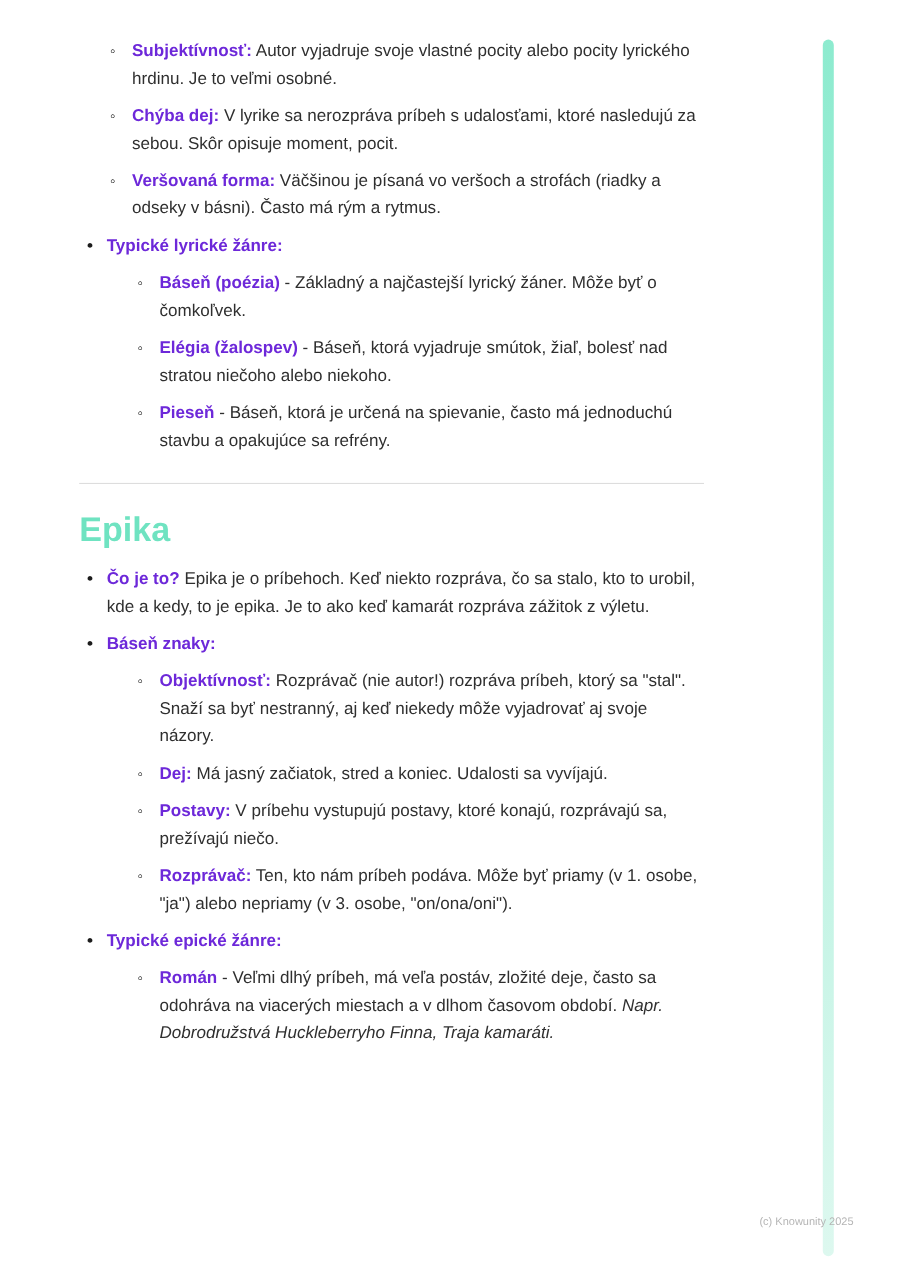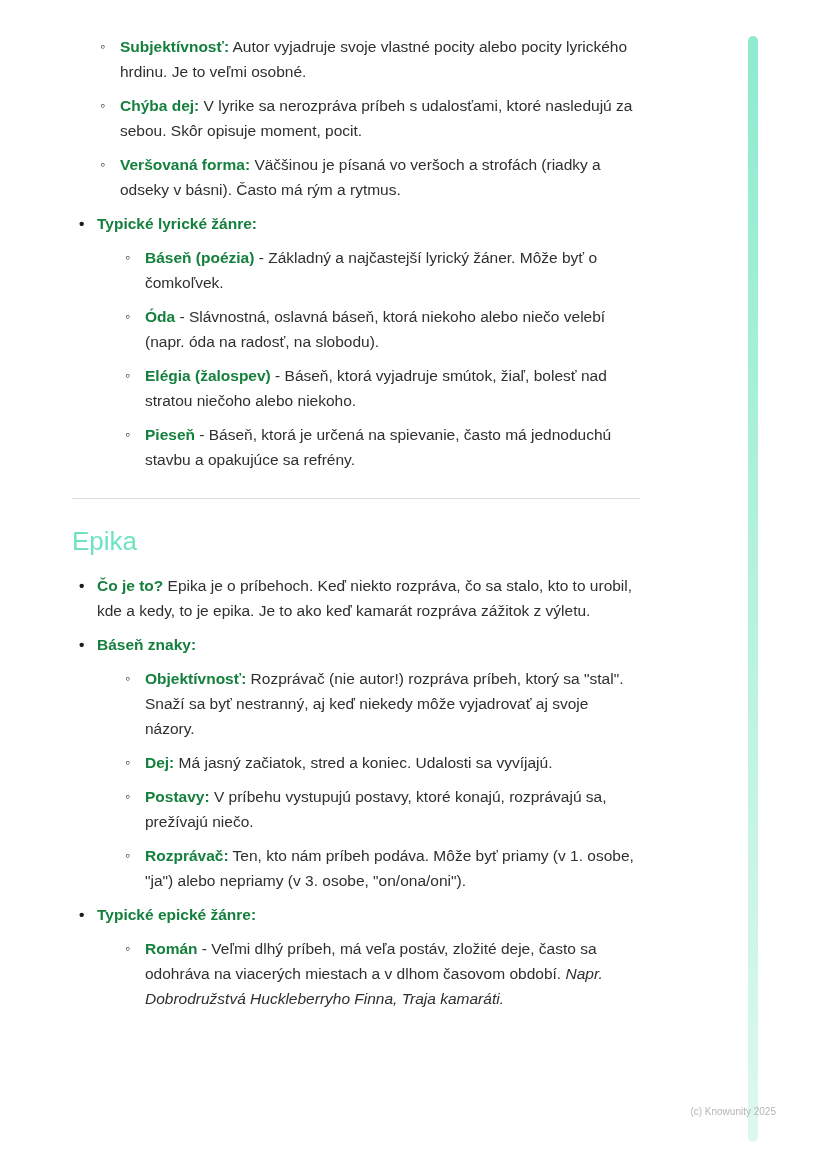--- a/index.html
+++ b/index.html
@@ -17,21 +17,21 @@
 
   .content {
     position: absolute;
     left: 72px;
     top: 34px;
     width: 568px;
     font-size: 15.5px;
     line-height: 25px;
   }
 
-  b { font-weight: 700; color: #15803d; }
+  b { font-weight: 700; color: #6d28d9; }
   i { font-style: italic; }
 
   ul { list-style: none; margin: 0; padding: 0; }
   li { position: relative; margin-bottom: 9px; }
 
   ul.main > li { padding-left: 25px; }
   ul.main > li::before {
     content: "\2022";
     position: absolute;
     left: 7px; top: 0;
@@ -52,23 +52,23 @@
   ul.sub.orphan { margin-top: 0; margin-bottom: 9px; }
 
   hr.divider {
     border: none;
     border-top: 1px solid var(--divider, #dddddd);
     margin: 26px 0 0 0;
   }
 
   h2.section-heading {
     color: var(--accent, #6fe3c1);
-    font-size: 26px;
+    font-size: 31px;
     line-height: 32px;
-    font-weight: 400;
+    font-weight: 700;
     margin: 26px 0 16px 0;
   }
 
   .accent-bar {
     position: absolute;
     right: 70px;
     top: 36px;
     width: 10px;
     height: 1106px;
     border-radius: 6px;
@@ -97,21 +97,20 @@
       <li><b>Subjektívnosť:</b><span> Autor vyjadruje svoje vlastné pocity alebo pocity lyrického hrdinu. Je to veľmi osobné.</span></li>
       <li><b>Chýba dej:</b><span> V lyrike sa nerozpráva príbeh s udalosťami, ktoré nasledujú za sebou. Skôr opisuje moment, pocit.</span></li>
       <li><b>Veršovaná forma:</b><span> Väčšinou je písaná vo veršoch a strofách (riadky a odseky v básni). Často má rým a rytmus.</span></li>
     </ul>
 
     <ul class="main">
       <li>
         <b>Typické lyrické žánre:</b>
         <ul class="sub">
           <li><b>Báseň (poézia)</b><span> - Základný a najčastejší lyrický žáner. Môže byť o čomkoľvek.</span></li>
-          <li><b>Óda</b><span> - Slávnostná, oslavná báseň, ktorá niekoho alebo niečo velebí (napr. óda na radosť, na slobodu).</span></li>
           <li><b>Elégia (žalospev)</b><span> - Báseň, ktorá vyjadruje smútok, žiaľ, bolesť nad stratou niečoho alebo niekoho.</span></li>
           <li><b>Pieseň</b><span> - Báseň, ktorá je určená na spievanie, často má jednoduchú stavbu a opakujúce sa refrény.</span></li>
         </ul>
       </li>
     </ul>
 
     <hr class="divider">
 
     <h2 class="section-heading">Epika</h2>
 

